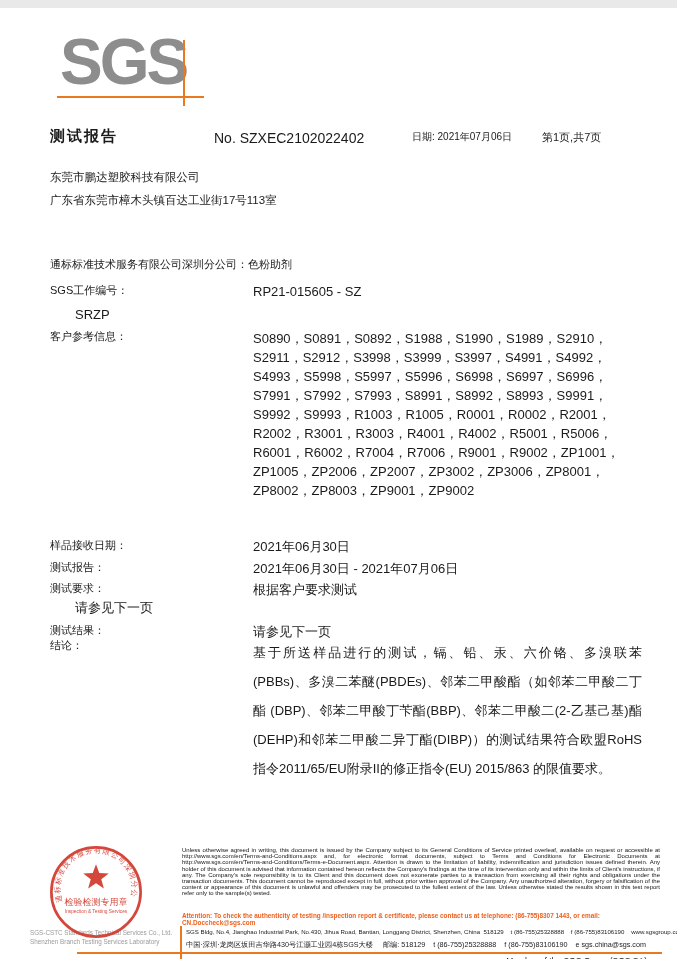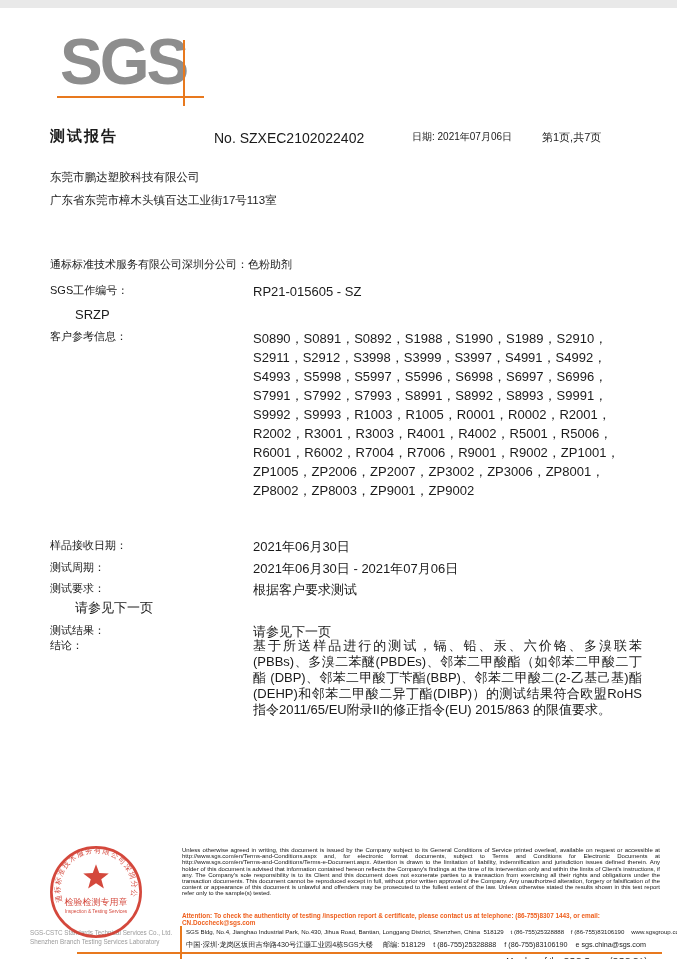--- a/index.html
+++ b/index.html
@@ -26,21 +26,21 @@
   .report-date{position:absolute;left:412px;top:122px;font-size:10px;}
   .report-page{position:absolute;left:542px;top:122px;font-size:11px;}
   .applicant-name{position:absolute;left:50px;top:162px;font-size:11.5px;}
   .applicant-address{position:absolute;left:50px;top:185px;font-size:11.5px;}
   .intro-line{position:absolute;left:50px;top:249px;font-size:11px;}
   
   .row{position:absolute;left:50px;display:flex;align-items:flex-start;width:592px;}
   .row .lbl{flex:0 0 178px;width:178px;font-size:11px;}
   .row .val{font-size:13px;line-height:18px;padding-left:25px;}
   .row .val.multiline{white-space:pre-line;line-height:19px;}
-  .row .val.paragraph{width:414px;line-height:16px;text-align:justify;}
+  .row .val.paragraph{width:414px;line-height:29px;text-align:justify;}
   
   .stamp{position:absolute;left:48px;top:836px;opacity:.9;}
   .company-lines{position:absolute;left:30px;top:920px;width:180px;color:#9a9a9a;font-size:6.3px;line-height:9px;}
   .legal{
     position:absolute;left:182px;top:839px;width:478px;
     font-size:6px;line-height:6.2px;text-align:justify;color:#161616;
   }
   .attention{
     position:absolute;left:182px;top:904px;width:478px;
     font-size:6.4px;line-height:7px;font-weight:bold;color:#ee5f1d;
@@ -87,21 +87,21 @@
 R2002，R3001，R3003，R4001，R4002，R5001，R5006，
 R6001，R6002，R7004，R7006，R9001，R9002，ZP1001，
 ZP1005，ZP2006，ZP2007，ZP3002，ZP3006，ZP8001，
 ZP8002，ZP8003，ZP9001，ZP9002</span>
   </div>
   <div class="row" style="top:530px">
     <span class="lbl">样品接收日期：</span>
     <span class="val">2021年06月30日</span>
   </div>
   <div class="row" style="top:552px">
-    <span class="lbl">测试周期：</span>
+    <span class="lbl">测试报告：</span>
     <span class="val">2021年06月30日 - 2021年07月06日</span>
   </div>
   <div class="row" style="top:573px">
     <span class="lbl">测试要求：</span>
     <span class="val">根据客户要求测试</span>
   </div>
   <div class="row" style="top:591px">
     <span class="val">请参见下一页</span>
   </div>
   <div class="row" style="top:615px">

